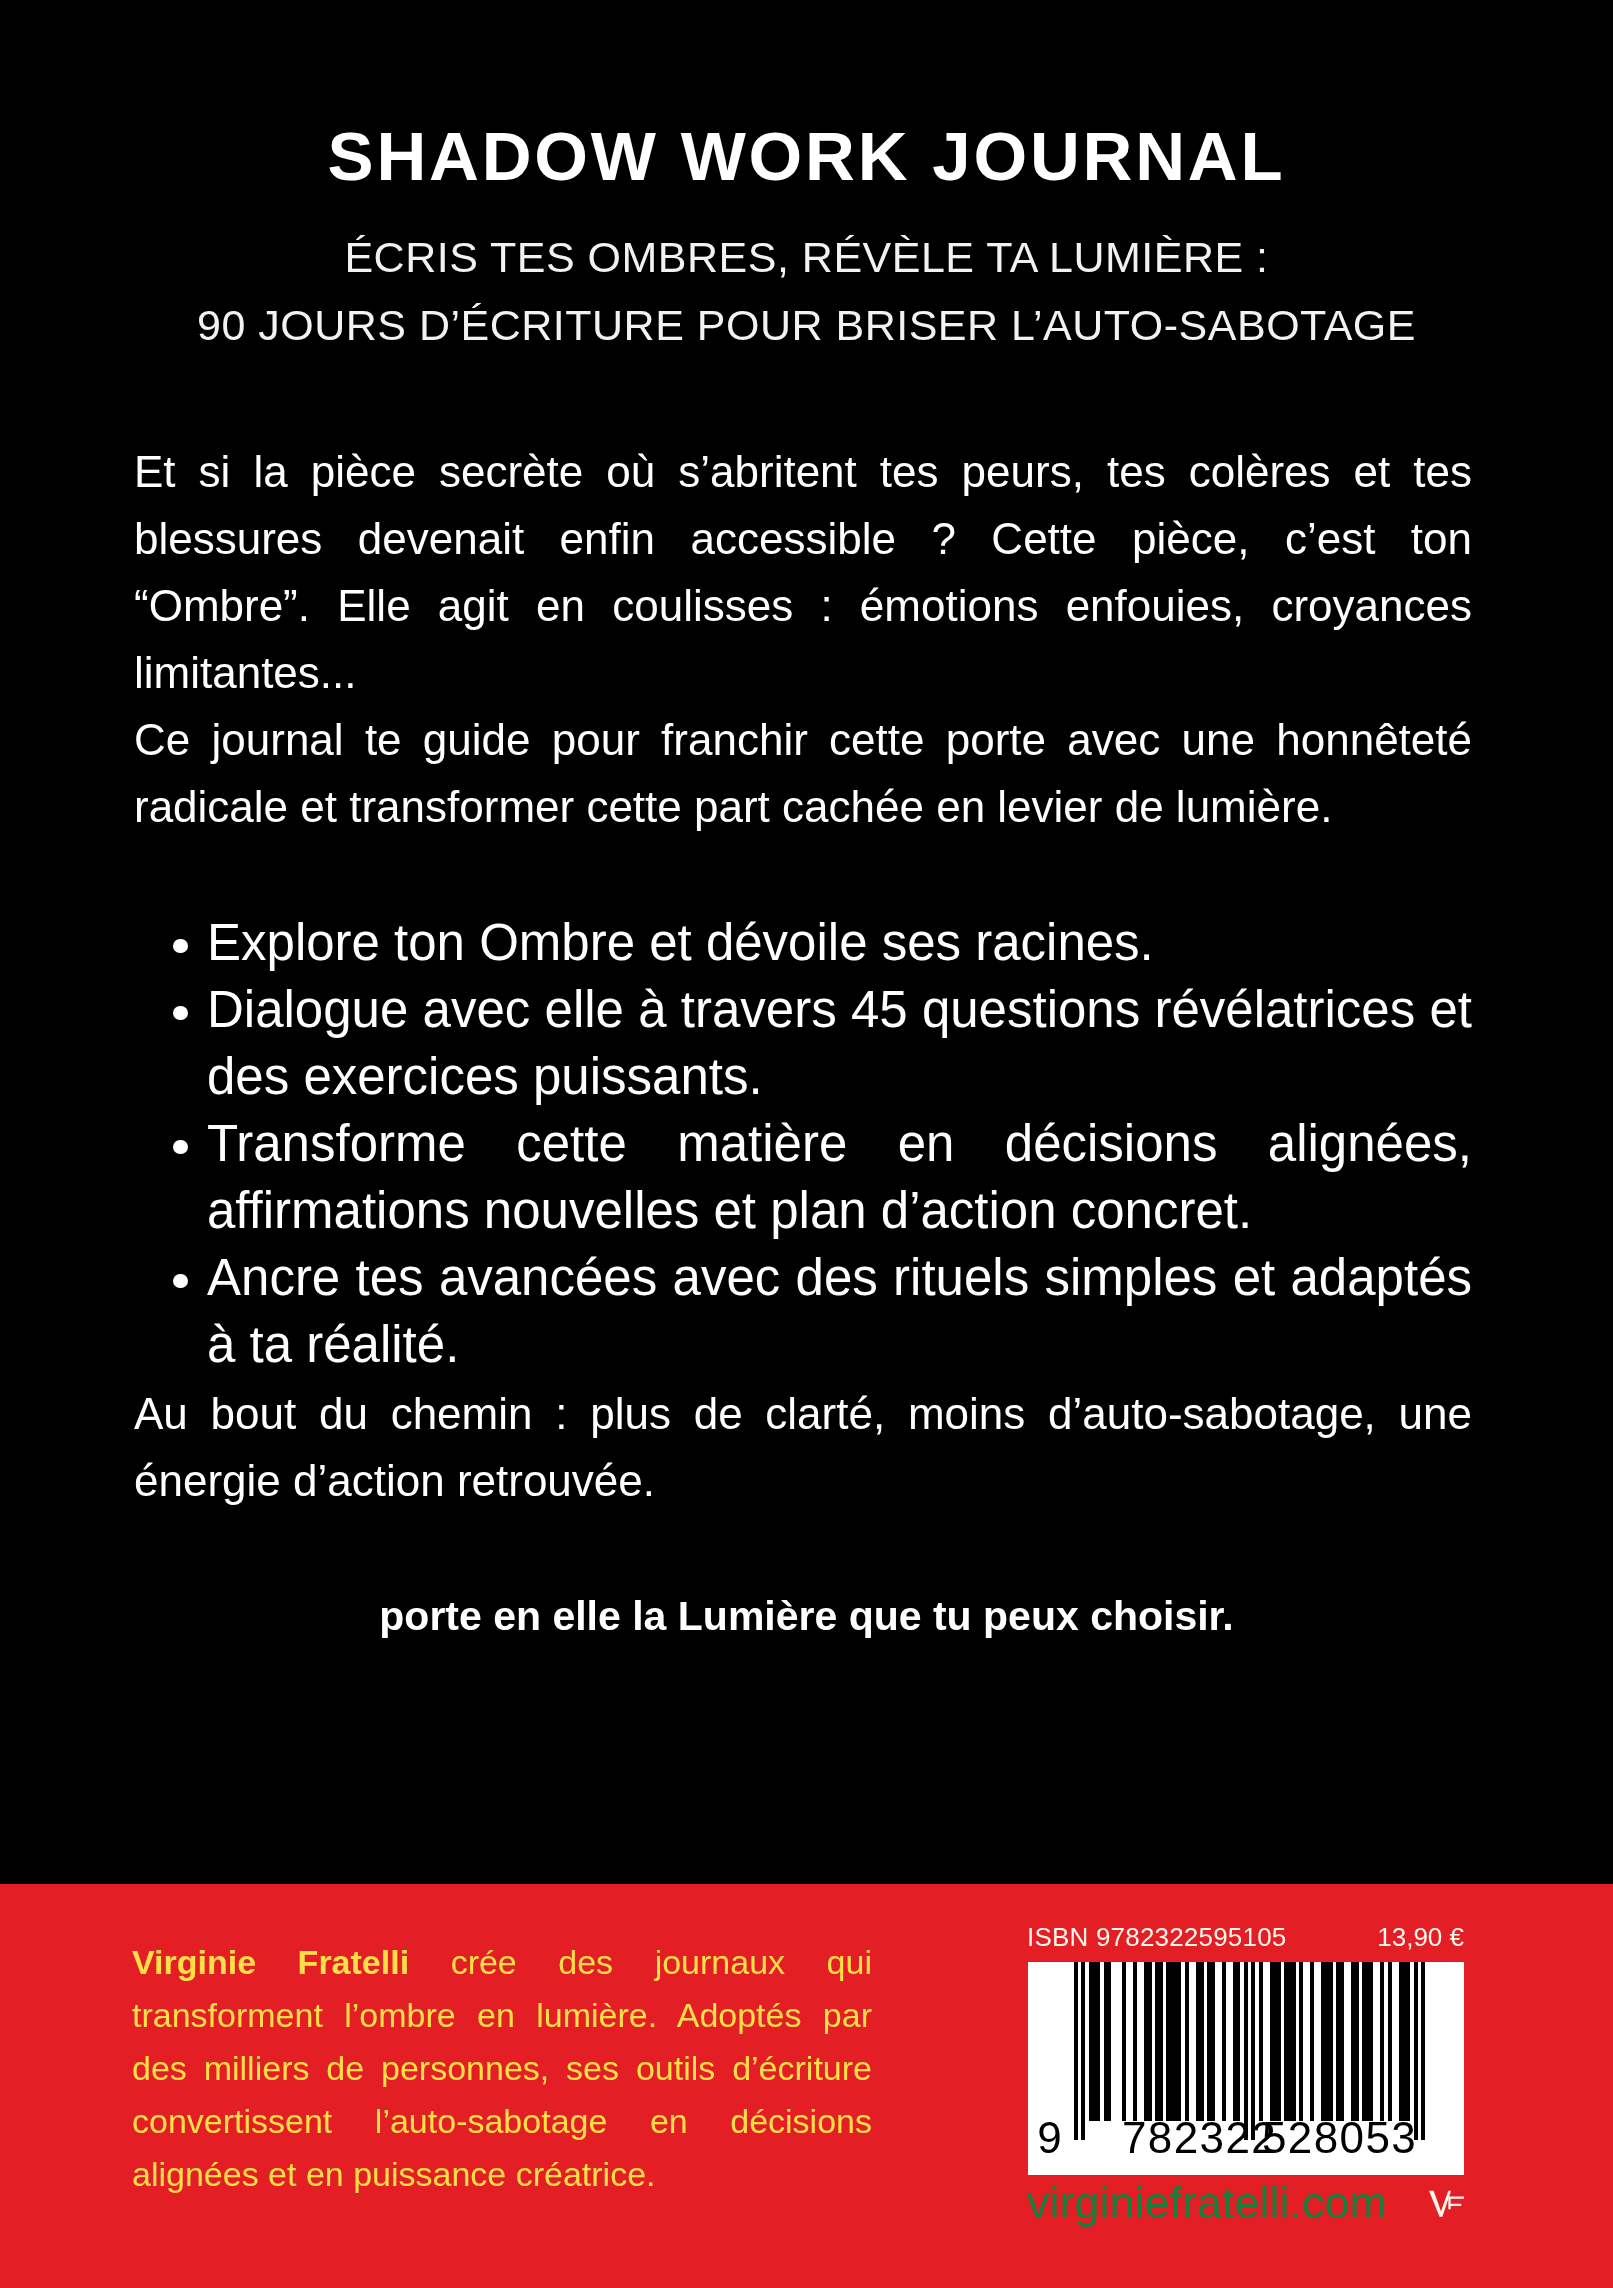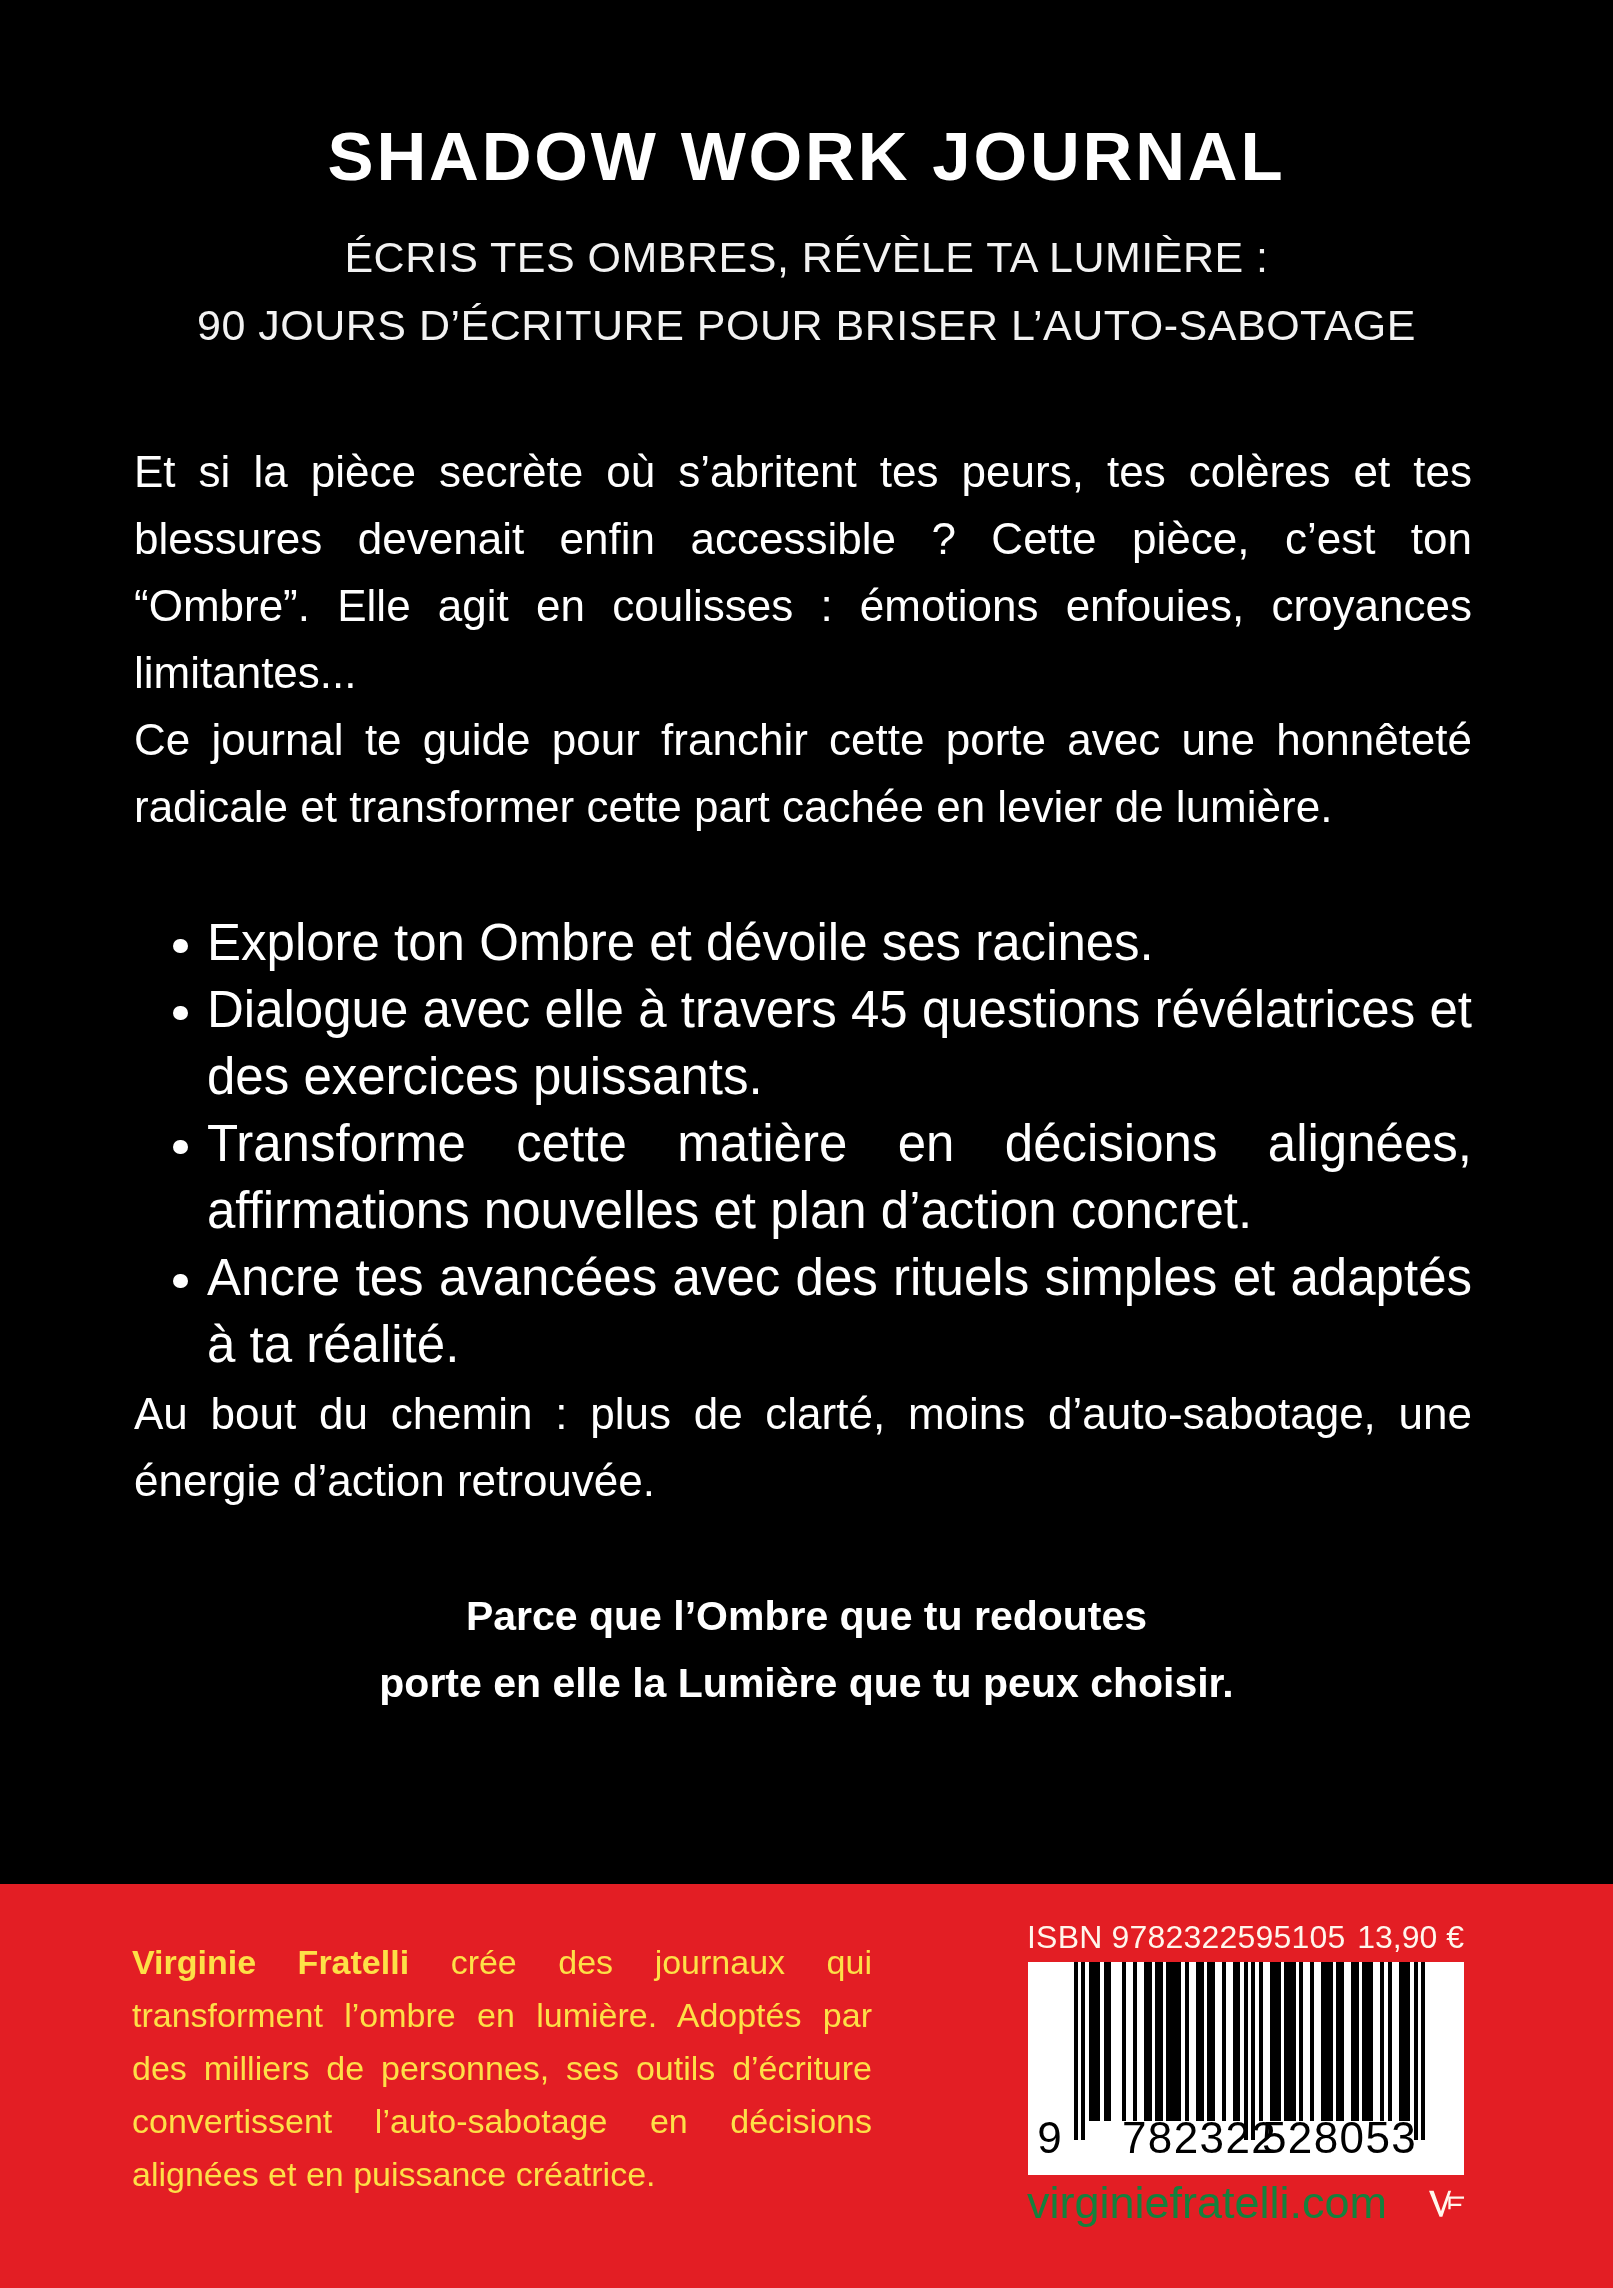--- a/index.html
+++ b/index.html
@@ -28,21 +28,21 @@
   .closing { position: absolute; left: 0; width: 1613px; top: 1583px; text-align: center;
              font-weight: 700; font-size: 41px; line-height: 67px; }
   .closing span { display: block; }
 
   .band { position: absolute; left: 0; top: 1884px; width: 1613px; height: 405px; background: #E31E24; }
 
   .bio { position: absolute; left: 132px; top: 1936px; width: 740px; font-size: 34px; line-height: 53px;
          color: #fde047; text-align: justify; text-align-last: left; margin: 0; }
   .bio b { font-weight: 700; }
 
-  .isbn-line { position: absolute; left: 1027px; top: 1923px; width: 437px; font-size: 32px; line-height: 28px;
+  .isbn-line { position: absolute; left: 1027px; top: 1923px; width: 437px; font-size: 26px; line-height: 28px;
                color: #FFF6EC; display: flex; justify-content: space-between; white-space: nowrap; }
   .isbn-line .isbn-left { letter-spacing: 0.2px; }
 
   .barcode-box { position: absolute; left: 1028px; top: 1962px; width: 436px; height: 213px; background: #fff; }
   .bars { position: absolute; left: 46px; top: 0; height: 178px; width: 351px; }
   .bar { position: absolute; top: 0; background: #000; }
   .digits { position: absolute; top: 153px; font-family: "Liberation Sans", sans-serif; font-size: 44px;
             line-height: 46px; color: #000; }
   .digit-first { left: 9.2px; }
   .digit-g1 { left: 94px; letter-spacing: 1.4px; }
@@ -69,21 +69,20 @@
   <ul class="bullets">
     <li><span class="dot"></span><span>Explore ton Ombre et dévoile ses racines.</span></li>
     <li><span class="dot"></span><span>Dialogue avec elle à travers 45 questions révélatrices et des exercices puissants.</span></li>
     <li><span class="dot"></span><span>Transforme cette matière en décisions alignées, affirmations nouvelles et plan d’action concret.</span></li>
     <li><span class="dot"></span><span>Ancre tes avancées avec des rituels simples et adaptés à ta réalité.</span></li>
   </ul>
 
   <p class="body-text p4">Au bout du chemin : plus de clarté, moins d’auto-sabotage, une énergie d’action retrouvée.</p>
 
   <div class="closing">
-    <span>Parce que l’Ombre que tu redoutes</span>
     <span>porte en elle la Lumière que tu peux choisir.</span>
   </div>
 
   <div class="band"></div>
 
   <p class="bio"><b>Virginie Fratelli</b><span> crée des journaux qui transforment l’ombre en lumière. Adoptés par des milliers de personnes, ses outils d’écriture convertissent l’auto-sabotage en décisions alignées et en puissance créatrice.</span></p>
 
   <div class="isbn-line">
     <span class="isbn-left">ISBN 9782322595105</span>
     <span>13,90 €</span>

